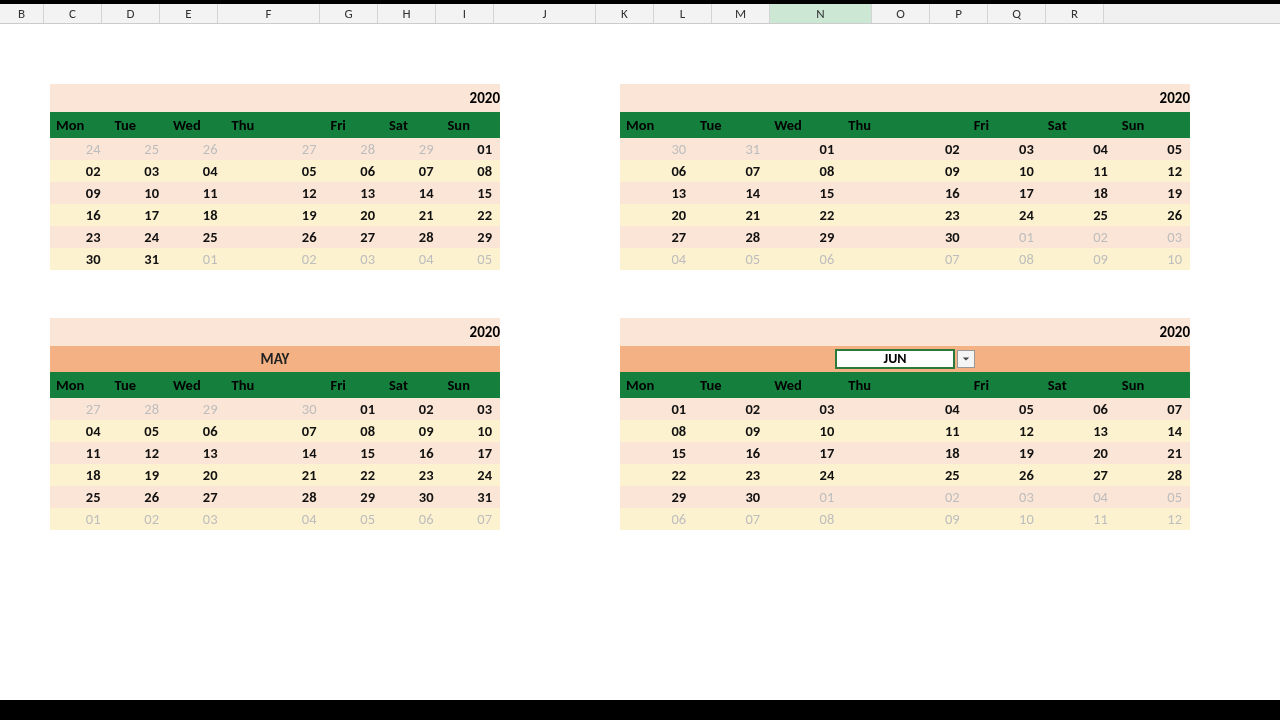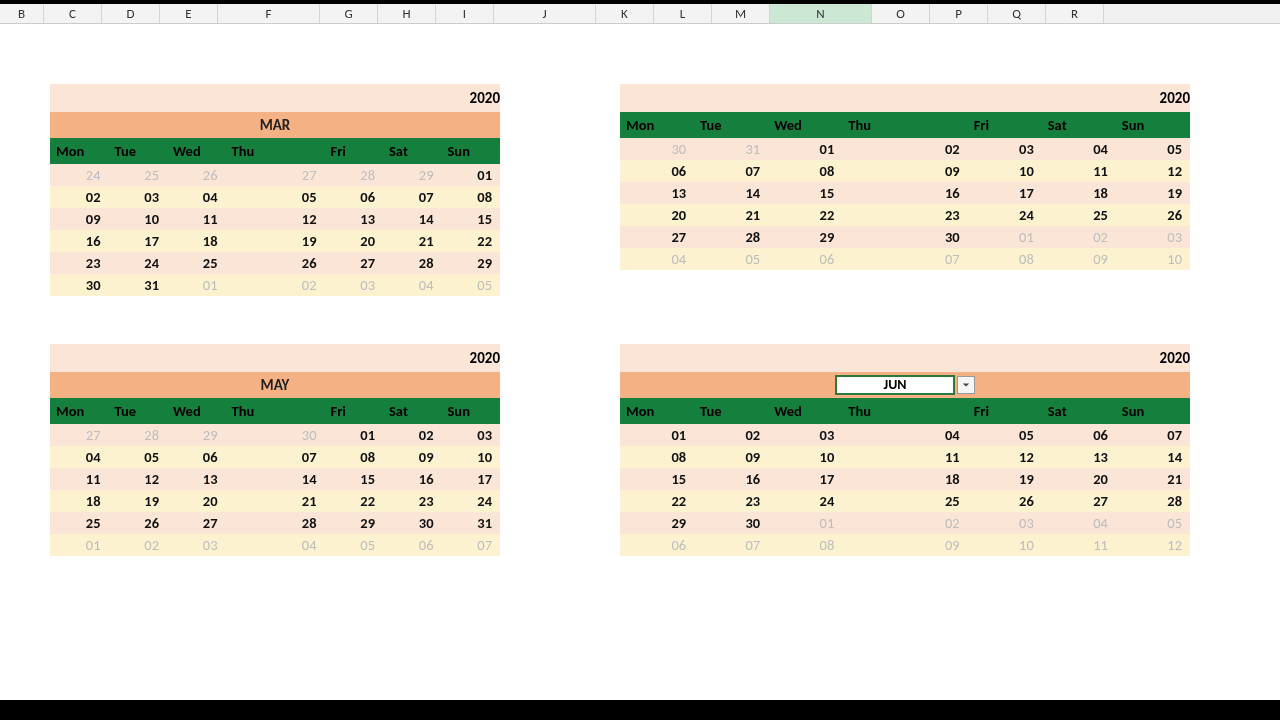--- a/index.html
+++ b/index.html
@@ -148,21 +148,20 @@
     <div class="ch" style="width: 58px;">O</div>
     <div class="ch" style="width: 58px;">P</div>
     <div class="ch" style="width: 58px;">Q</div>
     <div class="ch" style="width: 58px;">R</div>
   </div>
 
 <div class="sheet">
   <div class="grid-wrap">
     <div class="cal" id="cal-mar">
         <div class="yearrow">2020</div>
-        <div class="monthrow">MAR</div>
         <table>
           <thead>
             <tr>
               <th>Mon</th>
               <th>Tue</th>
               <th>Wed</th>
               <th>Thu</th>
               <th>Fri</th>
               <th>Sat</th>
               <th>Sun</th>

